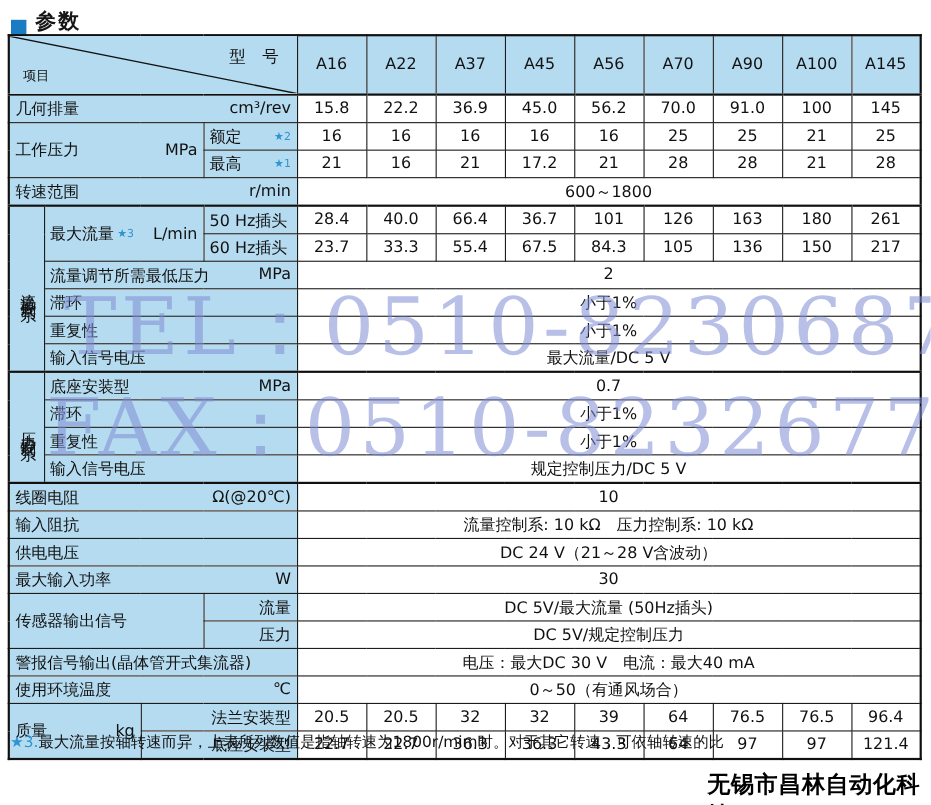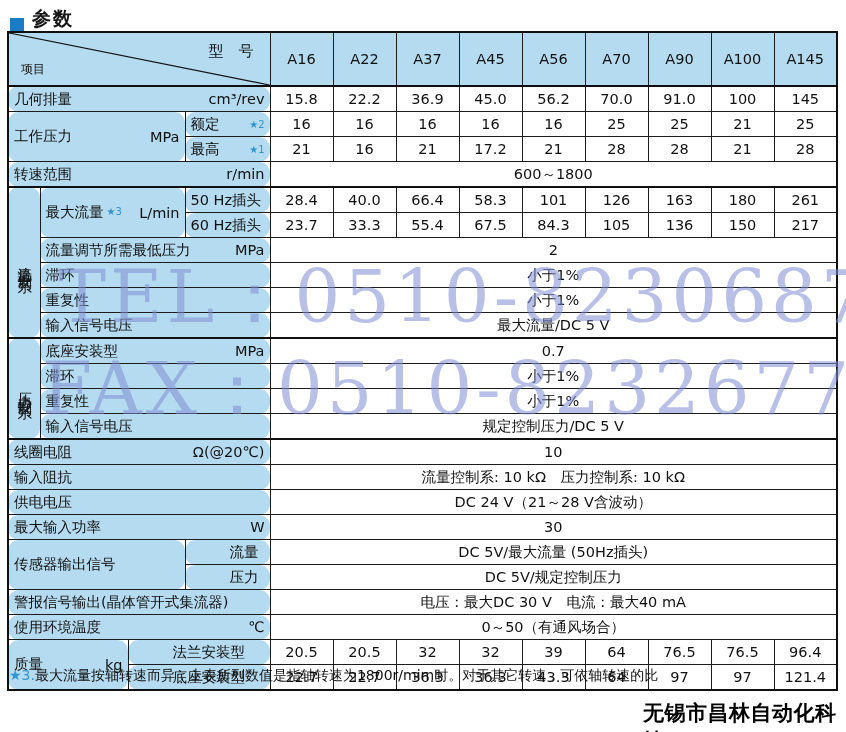--- a/index.html
+++ b/index.html
@@ -11,28 +11,28 @@
   .title-bar{position:absolute;top:6px;left:10px;display:flex;align-items:flex-end;gap:8px;}
   .title-sq{width:14px;height:14px;background:#1a7cc2;}
   .title-txt{font-size:19px;font-weight:bold;color:#151515;letter-spacing:2px;}
 
   
   .tbl-wrap{position:absolute;top:31px;left:7px;}
   table{border-collapse:collapse;table-layout:fixed;width:831px;border:2.5px solid #101010;}
   td{border:1px solid #1c1c1c;font-size:14.5px;height:24px;padding:0 5px;overflow:hidden;white-space:nowrap;}
   tr.hdr td{border-bottom:2.5px solid #101010;margin-left:20px;}
   tr.thick td{border-top:2.5px solid #101010;}
-  .lbl{background:#b5dbf0;text-align:left;border-radius:11px;}
+  .lbl{background:#b5dbf0;text-align:left;}
   .v{background:#ffffff;text-align:center;}
   .model{background:#b5dbf0;text-align:center;}
   .lr{display:flex;justify-content:space-between;align-items:center;}
   .unit{padding-left:4px;}
   .star{color:#2f95d0;font-size:10px;margin-left:3px;vertical-align:2px;}
   .vert{writing-mode:vertical-rl;text-orientation:upright;text-align:center;letter-spacing:3px;padding:4px 0;}
-  .sub-c{text-align:left;padding-left:44px;}
+  .sub-c{text-align:right;padding-left:44px;}
   .diag{background:#b5dbf0;position:relative;padding:0;}
   .diag svg{position:absolute;top:0;left:0;width:100%;height:100%;}
   .diag-top{position:absolute;top:9px;right:16px;font-size:15px;}
   .diag-bottom{position:absolute;bottom:7px;left:12px;font-size:12px;}
 
   
   .footnotes{position:absolute;top:663px;left:9px;font-size:14px;line-height:24px;white-space:nowrap;}
   .fn-marker{color:#2f95d0;}
   .fn-link{color:#2b62c9;}
 
@@ -166,21 +166,21 @@
     <td colspan="2" rowspan="2" class="lbl">
       <div class="lr">
               <span><span>最大流量</span><span class="star">★3</span></span>
       <span class="unit">L/min</span>
             </div>
     </td>
     <td class="lbl">50 Hz插头</td>
   <td class="v">28.4</td>
           <td class="v">40.0</td>
           <td class="v">66.4</td>
-          <td class="v">58.3</td>
+          <td class="v">36.7</td>
           <td class="v">101</td>
           <td class="v">126</td>
           <td class="v">163</td>
           <td class="v">180</td>
           <td class="v">261</td>
         </tr>
   <tr>
     <td class="lbl">60 Hz插头</td>
   <td class="v">23.7</td>
           <td class="v">33.3</td>

